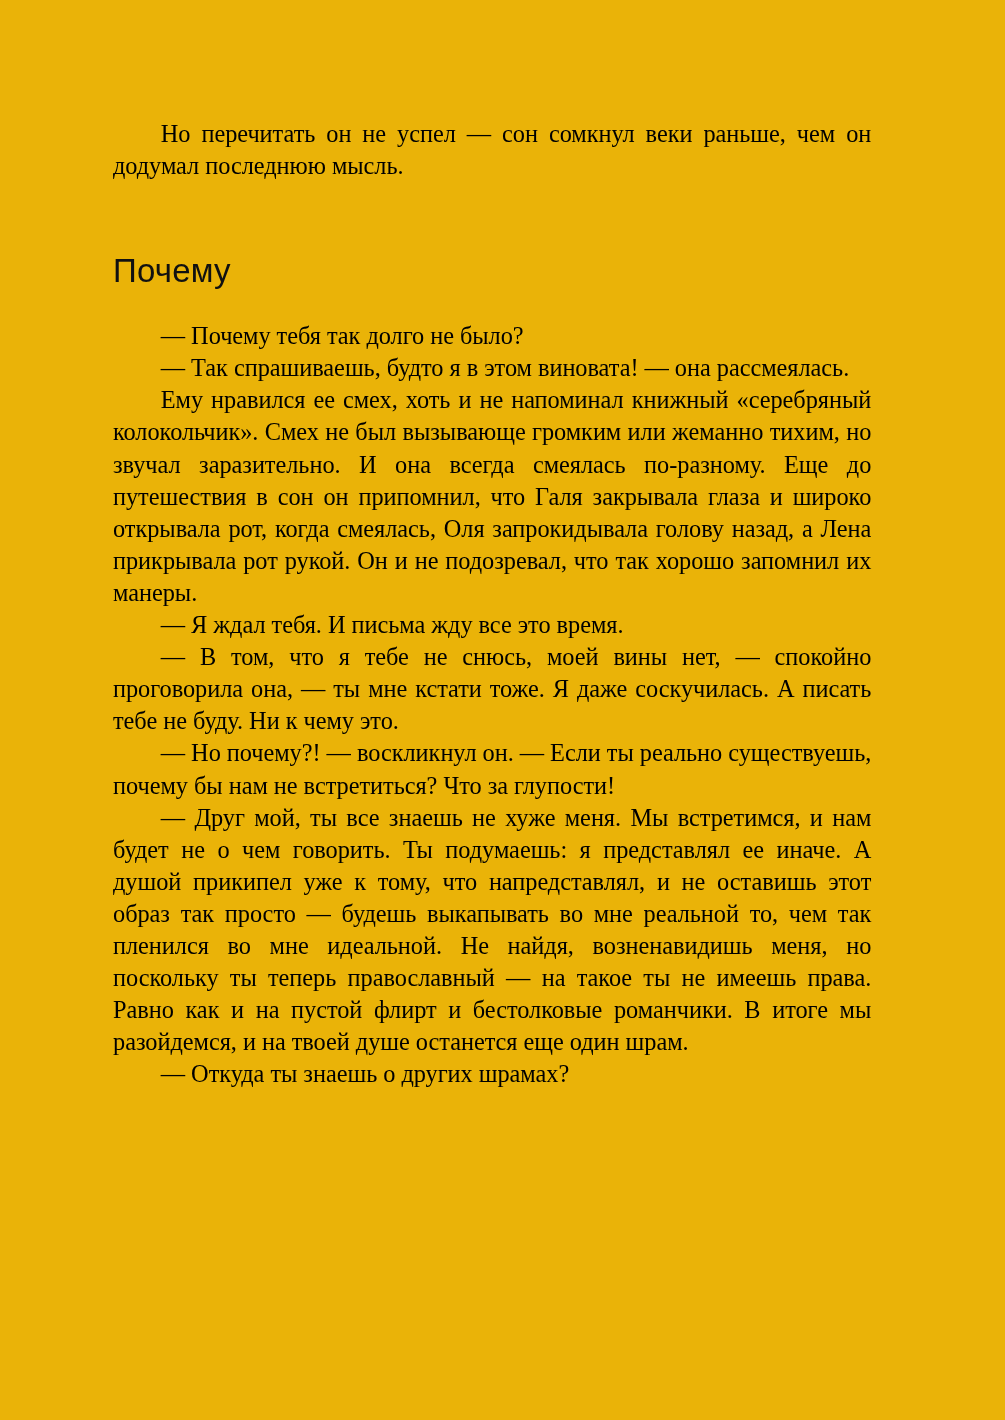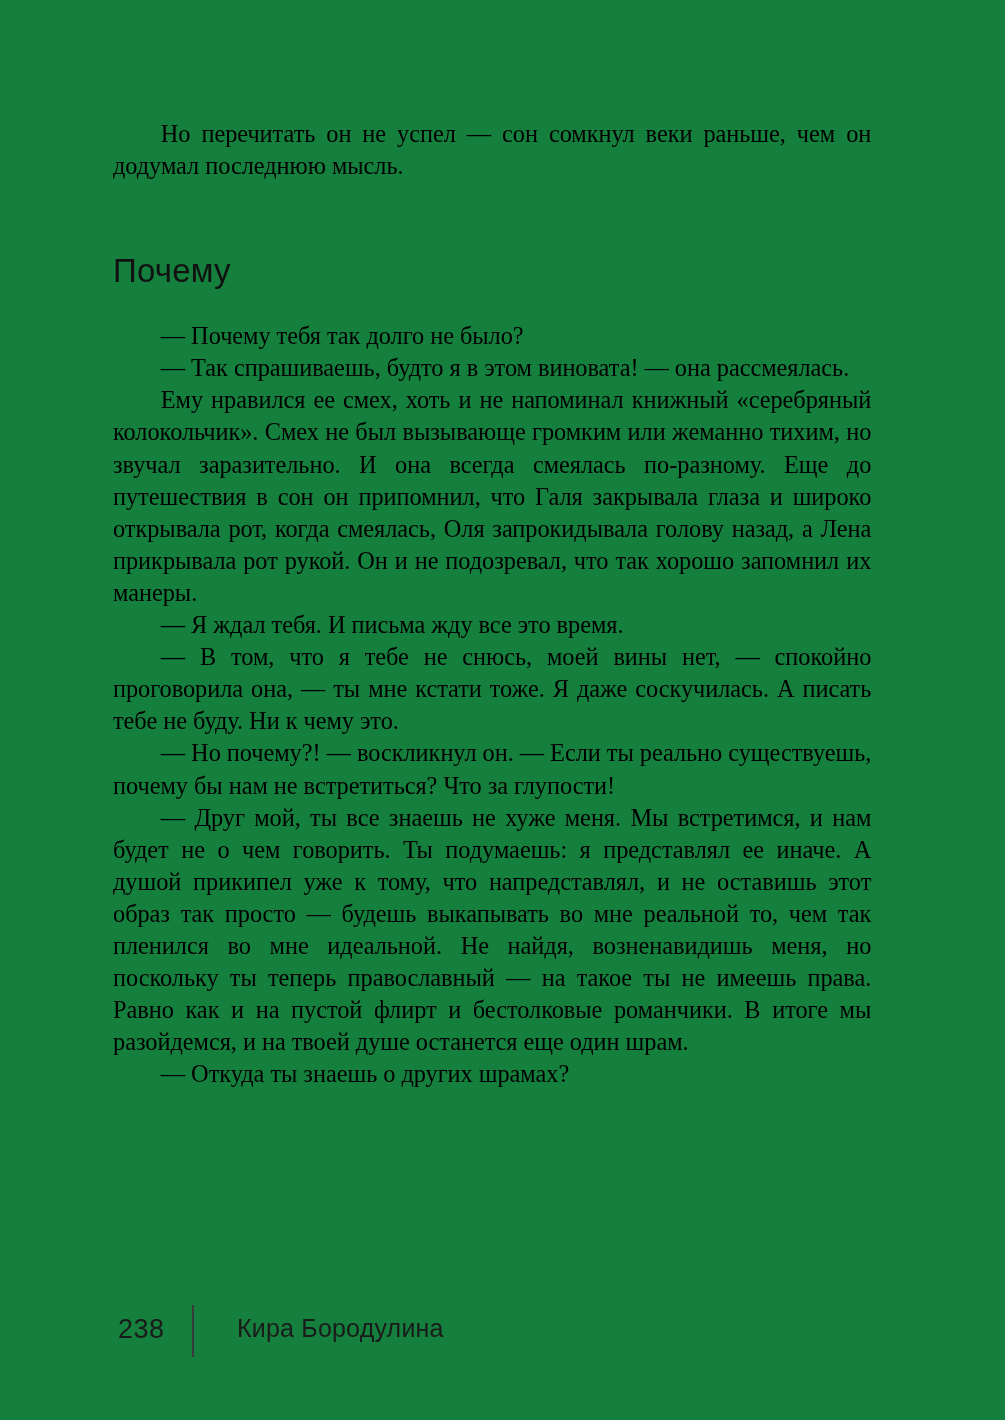--- a/index.html
+++ b/index.html
@@ -6,21 +6,21 @@
   html, body {
     margin: 0;
     padding: 0;
     background: #ffffff;
   }
 
   .page {
     position: relative;
     width: 1005px;
     height: 1420px;
-    background: #15803d;
+    background: #eab308;
     margin: 0 auto;
     overflow: hidden;
     box-sizing: border-box;
   }
 
   
   .text-column {
     position: absolute;
     left: 113px;
     top: 118px;
@@ -135,19 +135,14 @@
     <p class="body-par short-last">— В том, что я тебе не снюсь, моей вины нет, — спокойно проговорила она, — ты мне кстати тоже. Я даже соскучилась. А писать тебе не буду. Ни к чему это.</p>
 
     <p class="body-par short-last">— Но почему?! — воскликнул он. — Если ты реально существуешь, почему бы нам не встретиться? Что за глупости!</p>
 
     <p class="body-par short-last">— Друг мой, ты все знаешь не хуже меня. Мы встретимся, и нам будет не о чем говорить. Ты подумаешь: я представлял ее иначе. А душой прикипел уже к тому, что напредставлял, и не оставишь этот образ так просто — будешь выкапывать во мне реальной то, чем так пленился во мне идеальной. Не найдя, возненавидишь меня, но поскольку ты теперь православный — на такое ты не имеешь права. Равно как и на пустой флирт и бестолковые романчики. В итоге мы разойдемся, и на твоей душе останется еще один шрам.</p>
 
     <p class="body-par short-last">— Откуда ты знаешь о других шрамах?</p>
 
   </div>
 
-  <div class="footer">
-    <span class="folio">238</span>
-    <span class="footer-rule"></span>
-    <span class="running-author">Кира Бородулина</span>
-  </div>
 
 </div>
 
 </body></html>

